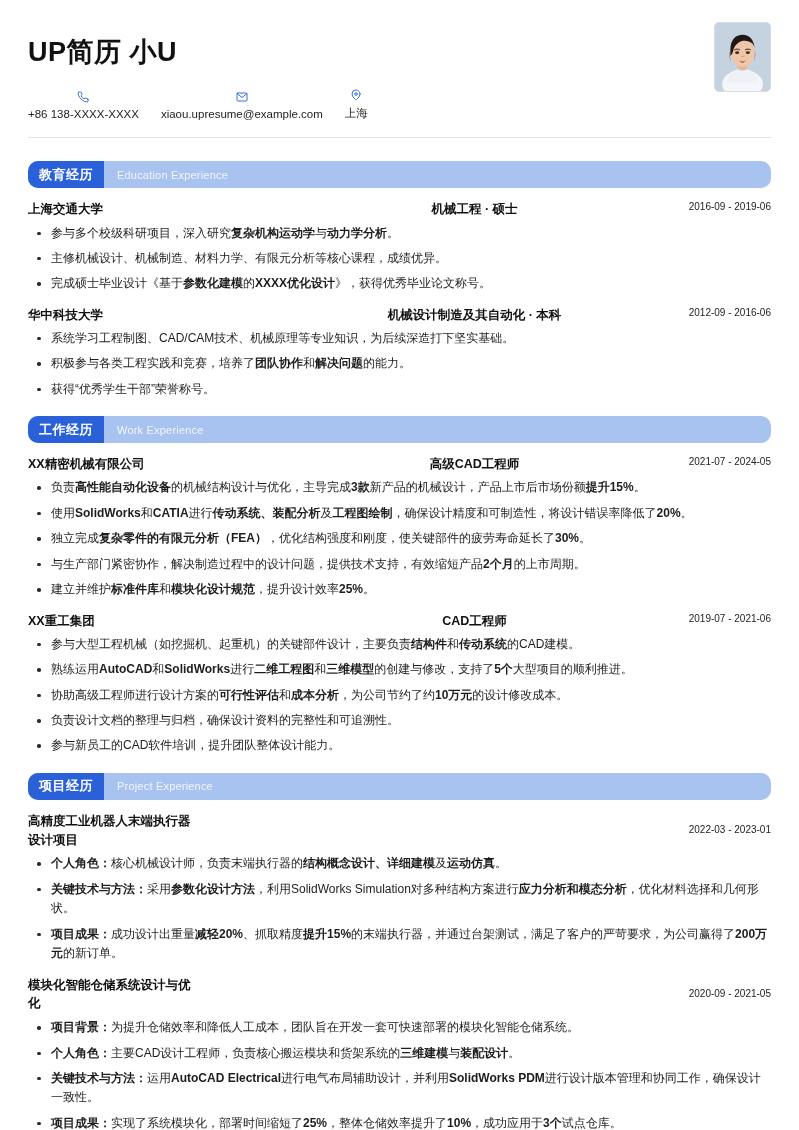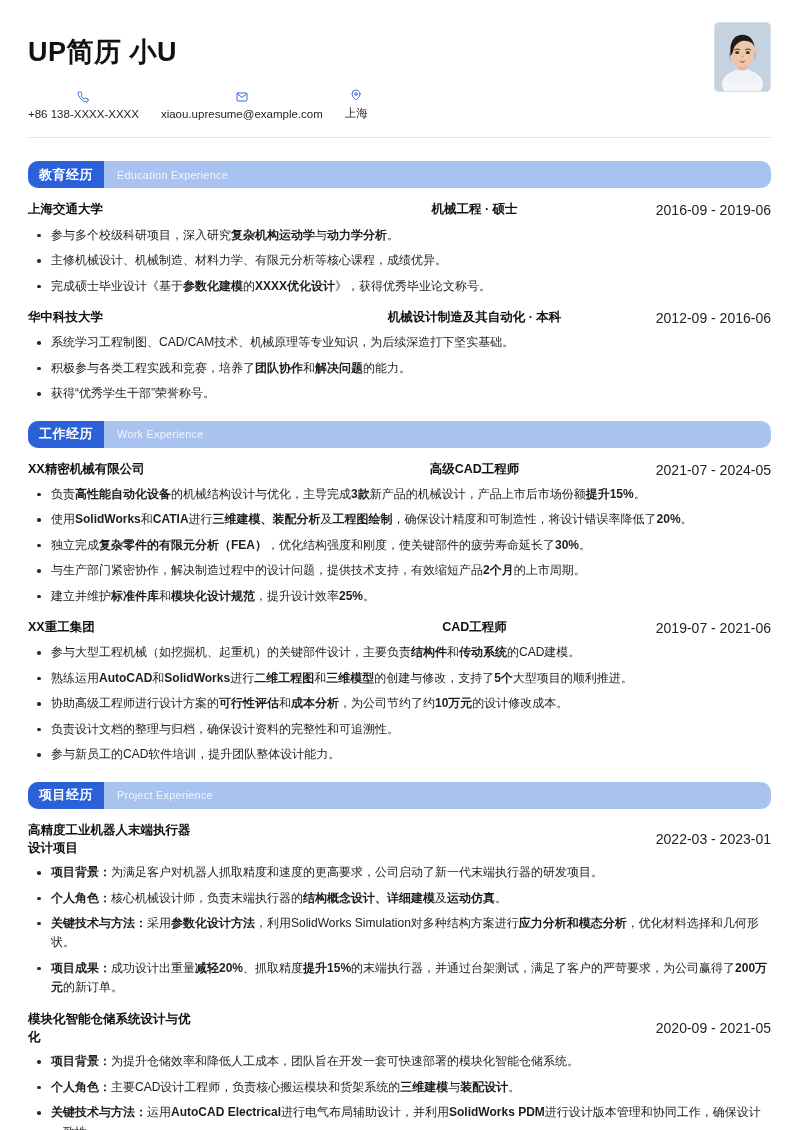--- a/index.html
+++ b/index.html
@@ -52,21 +52,21 @@
 
   
   .entry { margin-top: 12px; }
   .entry-head {
     display: flex; align-items: flex-start;
     font-size: 12.5px; font-weight: 700; color: #111;
     line-height: 1.45;
   }
   .eh-left  { width: 300px; flex: 0 0 300px; }
   .eh-mid   { flex: 1 1 auto; text-align: center; }
-  .eh-right { width: 150px; flex: 0 0 150px; text-align: right; font-weight: 400; font-size: 14px; color: #222; }
+  .eh-right { width: 150px; flex: 0 0 150px; text-align: right; font-weight: 400; font-size: 10px; color: #222; }
 
   
   .entry-head.proj { align-items: center; }
   .entry-head.proj .eh-left { width: 360px; flex: 0 0 360px; white-space: pre-line; line-height: 1.5; }
   .entry-head.proj .eh-mid  { flex: 1 1 auto; }
 
   ul.bullets { list-style: none; margin-top: 5px; }
   ul.bullets li {
     position: relative; padding-left: 23px; margin-top: 6px;
     font-size: 12px; line-height: 1.62; color: #1d1d1d;
@@ -176,21 +176,21 @@
           <div class="sec-en">Work Experience</div>
         </div>
         <div class="entry">
           <div class="entry-head">
             <div class="eh-left">XX精密机械有限公司</div>
             <div class="eh-mid">高级CAD工程师</div>
             <div class="eh-right">2021-07 - 2024-05</div>
           </div>
           <ul class="bullets">
             <li><span>负责</span><b>高性能自动化设备</b><span>的机械结构设计与优化，主导完成</span><b>3款</b><span>新产品的机械设计，产品上市后市场份额</span><b>提升15%</b><span>。</span></li>
-            <li><span>使用</span><b>SolidWorks</b><span>和</span><b>CATIA</b><span>进行</span><b>三维建模、装配分析</b><span>及</span><b>工程图绘制</b><span>，确保设计精度和可制造性，将设计错误率降低了</span><b>20%</b><span>。</span></li>
+            <li><span>使用</span><b>SolidWorks</b><span>和</span><b>CATIA</b><span>进行</span><b>传动系统、装配分析</b><span>及</span><b>工程图绘制</b><span>，确保设计精度和可制造性，将设计错误率降低了</span><b>20%</b><span>。</span></li>
             <li><span>独立完成</span><b>复杂零件的有限元分析（FEA）</b><span>，优化结构强度和刚度，使关键部件的疲劳寿命延长了</span><b>30%</b><span>。</span></li>
             <li><span>与生产部门紧密协作，解决制造过程中的设计问题，提供技术支持，有效缩短产品</span><b>2个月</b><span>的上市周期。</span></li>
             <li><span>建立并维护</span><b>标准件库</b><span>和</span><b>模块化设计规范</b><span>，提升设计效率</span><b>25%</b><span>。</span></li>
           </ul>
         </div>
         <div class="entry">
           <div class="entry-head">
             <div class="eh-left">XX重工集团</div>
             <div class="eh-mid">CAD工程师</div>
             <div class="eh-right">2019-07 - 2021-06</div>
@@ -210,21 +210,20 @@
           <div class="sec-en">Project Experience</div>
         </div>
         <div class="entry">
           <div class="entry-head proj">
             <div class="eh-left">高精度工业机器人末端执行器
 设计项目</div>
             <div class="eh-mid"></div>
             <div class="eh-right">2022-03 - 2023-01</div>
           </div>
           <ul class="bullets">
-            <li><b>项目背景：</b><span>为满足客户对机器人抓取精度和速度的更高要求，公司启动了新一代末端执行器的研发项目。</span></li>
             <li><b>个人角色：</b><span>核心机械设计师，负责末端执行器的</span><b>结构概念设计、详细建模</b><span>及</span><b>运动仿真</b><span>。</span></li>
             <li><b>关键技术与方法：</b><span>采用</span><b>参数化设计方法</b><span>，利用SolidWorks Simulation对多种结构方案进行</span><b>应力分析和模态分析</b><span>，优化材料选择和几何形状。</span></li>
             <li><b>项目成果：</b><span>成功设计出重量</span><b>减轻20%</b><span>、抓取精度</span><b>提升15%</b><span>的末端执行器，并通过台架测试，满足了客户的严苛要求，为公司赢得了</span><b>200万元</b><span>的新订单。</span></li>
           </ul>
         </div>
         <div class="entry">
           <div class="entry-head proj">
             <div class="eh-left">模块化智能仓储系统设计与优
 化</div>
             <div class="eh-mid"></div>

